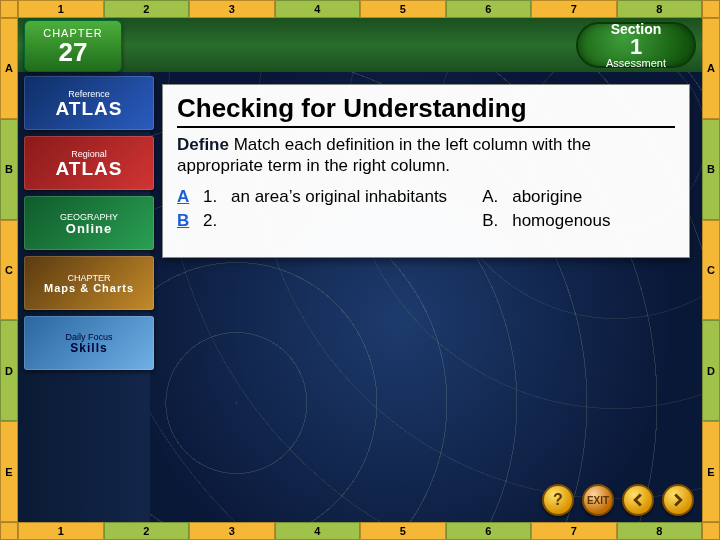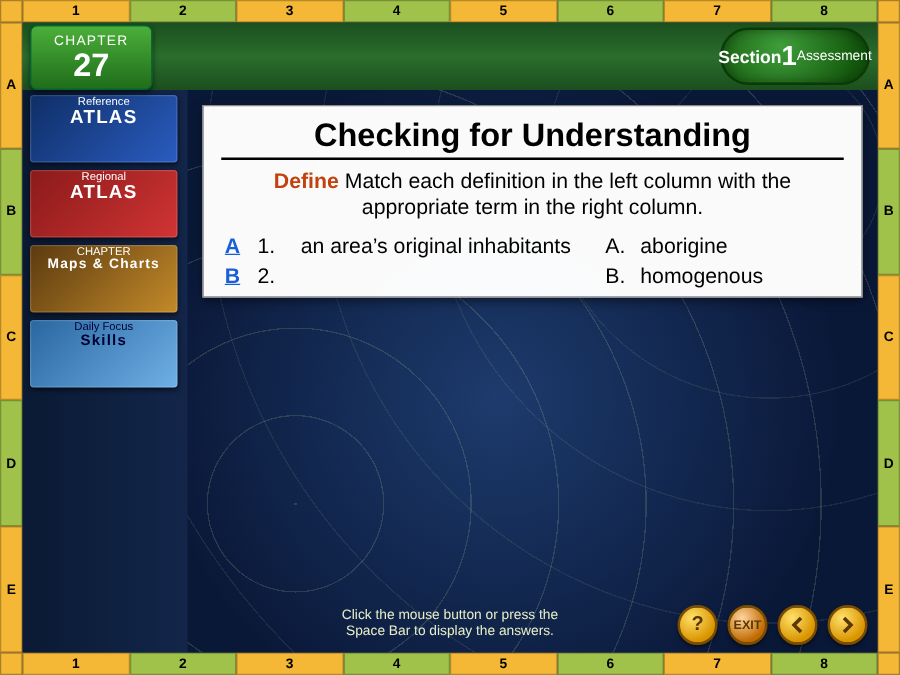--- a/index.html
+++ b/index.html
@@ -18,21 +18,21 @@
   .ruler-h .ruler-cell:nth-child(even), .ruler-v .ruler-cell:nth-child(even) { background: #a0c24a; }
   .corner { position: absolute; width: 18px; height: 18px; background: #f5b836; border: 1px solid rgba(0,0,0,.3); }
   .corner.tl { top:0; left:0; } .corner.tr { top:0; right:0; }
   .corner.bl { bottom:0; left:0; } .corner.br { bottom:0; right:0; }
   
   .header { position: absolute; left: 18px; right: 18px; top: 18px; height: 54px;
     background: linear-gradient(180deg,#1b4f1e 0%, #2a6d2c 50%, #1b4f1e 100%);
     display: flex; align-items: center; padding-left: 110px; }
   .h-title { color: #f7e9a2; font-size: 22px; font-family: Georgia, 'Times New Roman', serif; font-style: italic; margin-left: 22px; line-height: 1.1; }
   .section-badge { position: absolute; right: 6px; top: 4px; width: 120px; height: 46px;
-    display: flex; flex-direction: row; align-items: center; justify-content: center;
+    display: flex; flex-direction: column; align-items: center; justify-content: center;
     color: #fff; font-size: 14px; font-weight: bold;
     background: radial-gradient(circle at 40% 30%, #3f9e3a, #14590e 80%);
     border-radius: 24px; border: 2px solid #0a3a06; box-shadow: inset 0 0 10px rgba(0,0,0,.4); }
   .section-badge .num { font-size: 22px; line-height: .9; }
   .section-badge .sub { font-size: 11px; font-weight: normal; }
   .chapter-badge { position: absolute; left: 24px; top: 20px; width: 98px; height: 52px;
     background: linear-gradient(180deg,#4caf3a,#1f6d1a); border-radius: 6px;
     display:flex; flex-direction:column; align-items:center; justify-content:center;
     color:#fff; border:1px solid #063; z-index:3; box-shadow:0 2px 4px rgba(0,0,0,.5);}
   .chapter-badge .lbl{font-size:11px; letter-spacing:1px;}
@@ -42,39 +42,39 @@
     background: radial-gradient(circle at 45% 55%, #1d3b6d 0%, #0a1838 70%);
     overflow:hidden; }
   .backdrop::before { content:""; position:absolute; inset:-40px;
     background:
       repeating-radial-gradient(circle at 20% 70%, rgba(180,200,150,.18) 0 1px, transparent 1px 70px),
       repeating-radial-gradient(circle at 80% 20%, rgba(160,180,130,.12) 0 1px, transparent 1px 90px); }
   
   .sidebar { position:absolute; left:18px; top:72px; width:132px; bottom:18px;
     background: linear-gradient(90deg,#0a1a34,#13264a);
     padding:4px 6px; display:flex; flex-direction:column; gap:6px; z-index:2;}
-  .thumb { width:118px; height:54px; border-radius:3px; position:relative;
-    display:flex; align-items:flex-start; justify-content:center;
+  .thumb { width:130px; height:54px; border-radius:3px; position:relative;
+    display:flex; align-items:center; justify-content:center;
     color:#fff; font-size:10px; font-weight:bold; text-align:center; cursor:pointer;
     box-shadow: 0 2px 4px rgba(0,0,0,.6), inset 0 0 0 1px rgba(255,255,255,.15);}
   .thumb.atlas1 { background: linear-gradient(135deg,#0f2e66,#2a5cc0); }
   .thumb.atlas2 { background: linear-gradient(135deg,#8a1a1a,#d23434); }
   .thumb.online { background: linear-gradient(135deg,#0f5a2a,#2aa052); }
   .thumb.maps   { background: linear-gradient(135deg,#5a3a0f,#c48a2a); }
   .thumb.focus  { background: linear-gradient(135deg,#2a66a0,#6fb0e6); color:#003;}
   .thumb.tutor  { background: linear-gradient(135deg,#b06a12,#ffb733); color:#3a2400;}
-  .thumb .big   { font-size:15px; line-height:1; display:block; letter-spacing:1px;}
+  .thumb .big   { font-size:19px; line-height:1; display:block; letter-spacing:1px;}
   .thumb .sm    { font-size:9px; display:block; font-weight:normal;}
   
   .content-box { position:absolute; left:162px; right:30px; top:84px;
-    background: rgba(255,255,255,.98); border:1px solid #888; padding:8px 14px 2px; z-index:2;
-    box-shadow: 0 3px 8px rgba(0,0,0,.5); text-align: center;}
+    background: rgba(255,255,255,.98); border:1px solid #888; padding:8px 14px 22px; z-index:2;
+    box-shadow: 0 3px 8px rgba(0,0,0,.5);}
   .c-title { font-size:26px; font-weight:bold; border-bottom: 2px solid #000; padding-bottom:2px; margin-bottom:6px;}
   .c-instr { font-size:17px; margin-bottom:10px; line-height:1.25;}
-  .c-instr .kw { color:#c2410c; font-weight:bold;}
+  .c-instr .kw { color:#0f172a; font-weight:bold;}
   .cols { display:flex; gap:16px; font-size:17px;}
   .col-l { flex:1.2;}
   .col-r { flex:.8;}
   .qrow { display:flex; gap:8px; margin-bottom:4px;}
   .ans { color:#1a5fd6; font-weight:bold; text-decoration:underline; width:18px;}
   .qnum{ width:20px;}
   .qtxt{ flex:1;}
   .term-row{display:flex; gap:10px; margin-bottom:4px;}
   .term-lbl{width:20px;}
   
@@ -154,20 +154,26 @@
           <span class="sm">Reference</span>
           <span class="big">ATLAS</span>
         </div>
     </div>
     <div class="thumb atlas2">
       <div>
           <span class="sm">Regional</span>
           <span class="big">ATLAS</span>
         </div>
     </div>
+    <div class="thumb online">
+      <div>
+          <span class="sm">GEOGRAPHY</span>
+          <span class="big" style="font-size:13px">Online</span>
+        </div>
+    </div>
     <div class="thumb maps">
       <div>
           <span class="sm">CHAPTER</span>
           <span class="big" style="font-size:11px">Maps &amp; Charts</span>
         </div>
     </div>
     <div class="thumb focus">
       <div>
           <span class="sm">Daily Focus</span>
           <span class="big" style="font-size:12px">Skills</span>
@@ -199,24 +205,20 @@
           <span>aborigine</span>
         </div>
         <div class="term-row">
           <span class="term-lbl">B.</span>
           <span>homogenous</span>
         </div>
       </div>
     </div>
   </div>
 
-  <div class="hint">
-    <div>Click the mouse button or press the</div>
-    <div>Space Bar to display the answers.</div>
-  </div>
 
   <div class="navbar">
     <div class="nbtn">
       <span>?</span>
     </div>
     <div class="nbtn exit">
       <span>EXIT</span>
     </div>
     <div class="nbtn">
       <svg viewBox="0 0 10 10">

